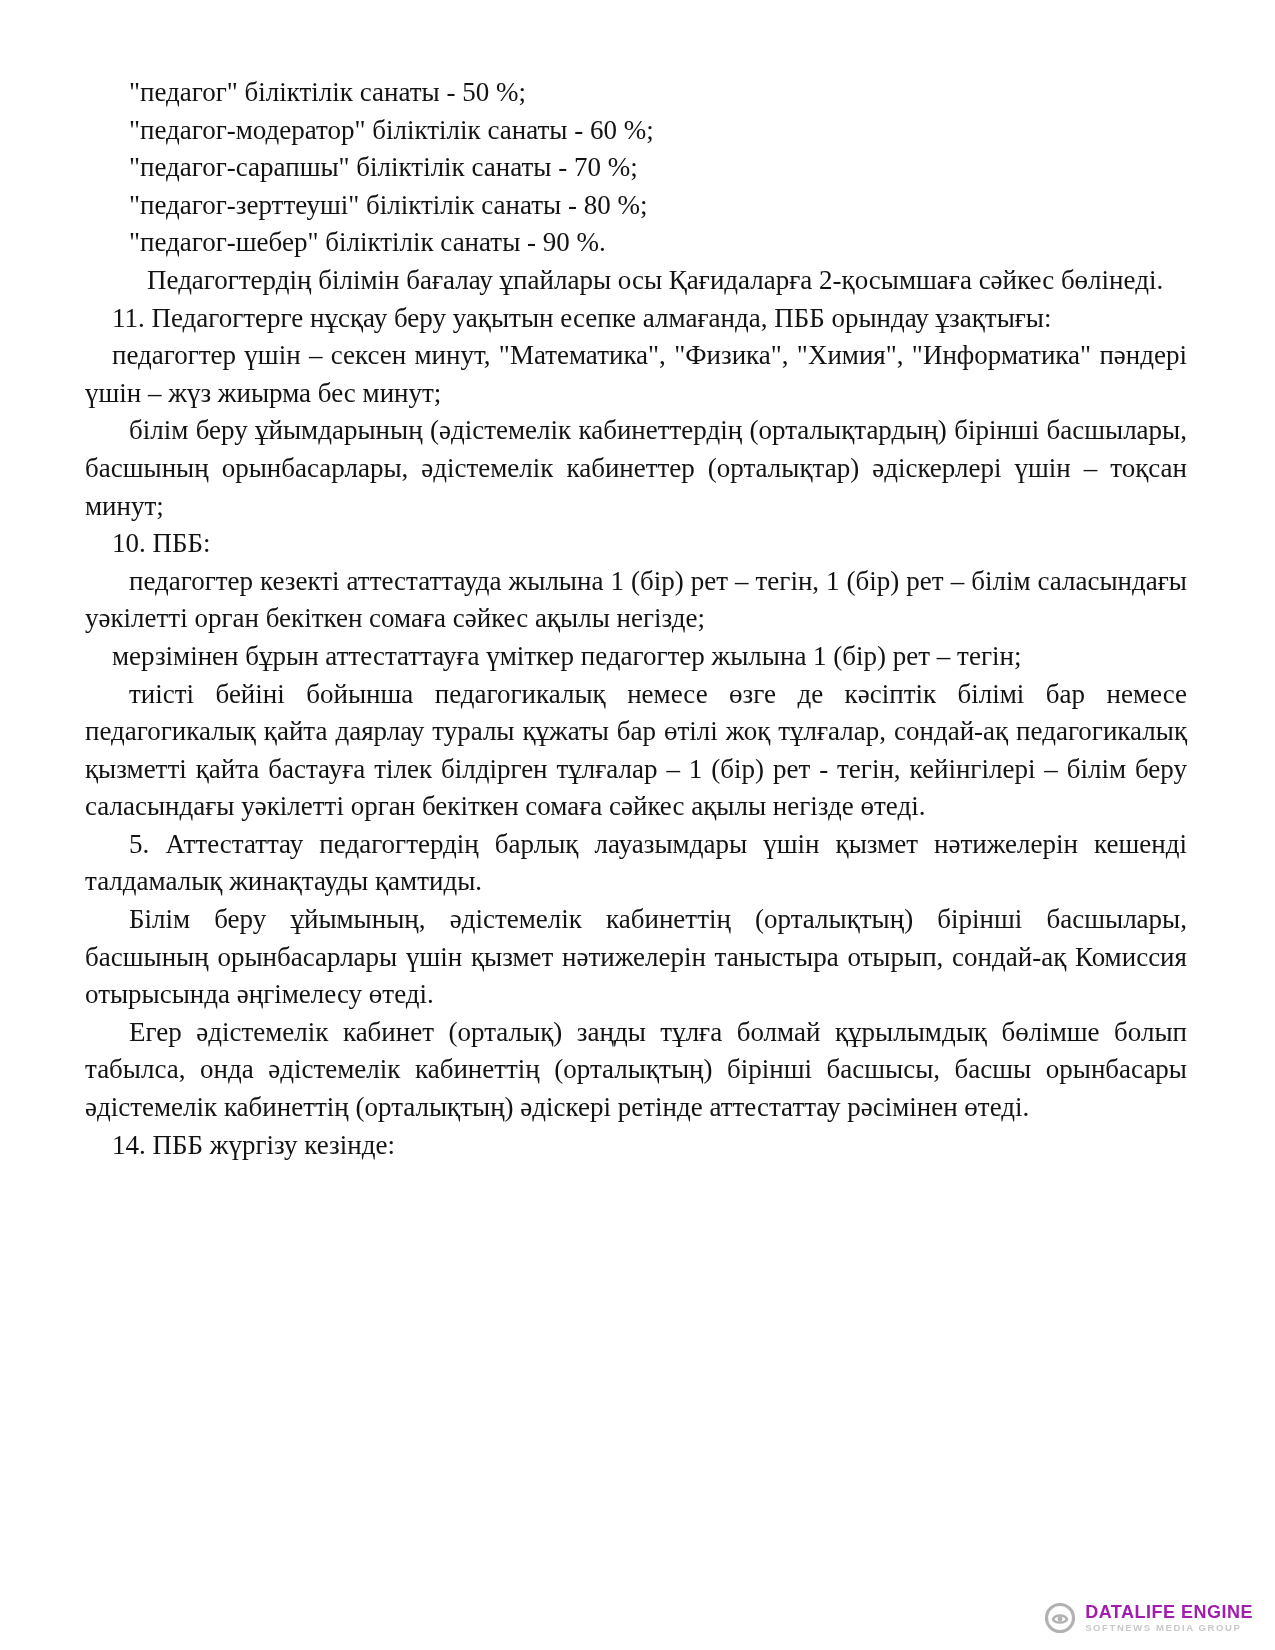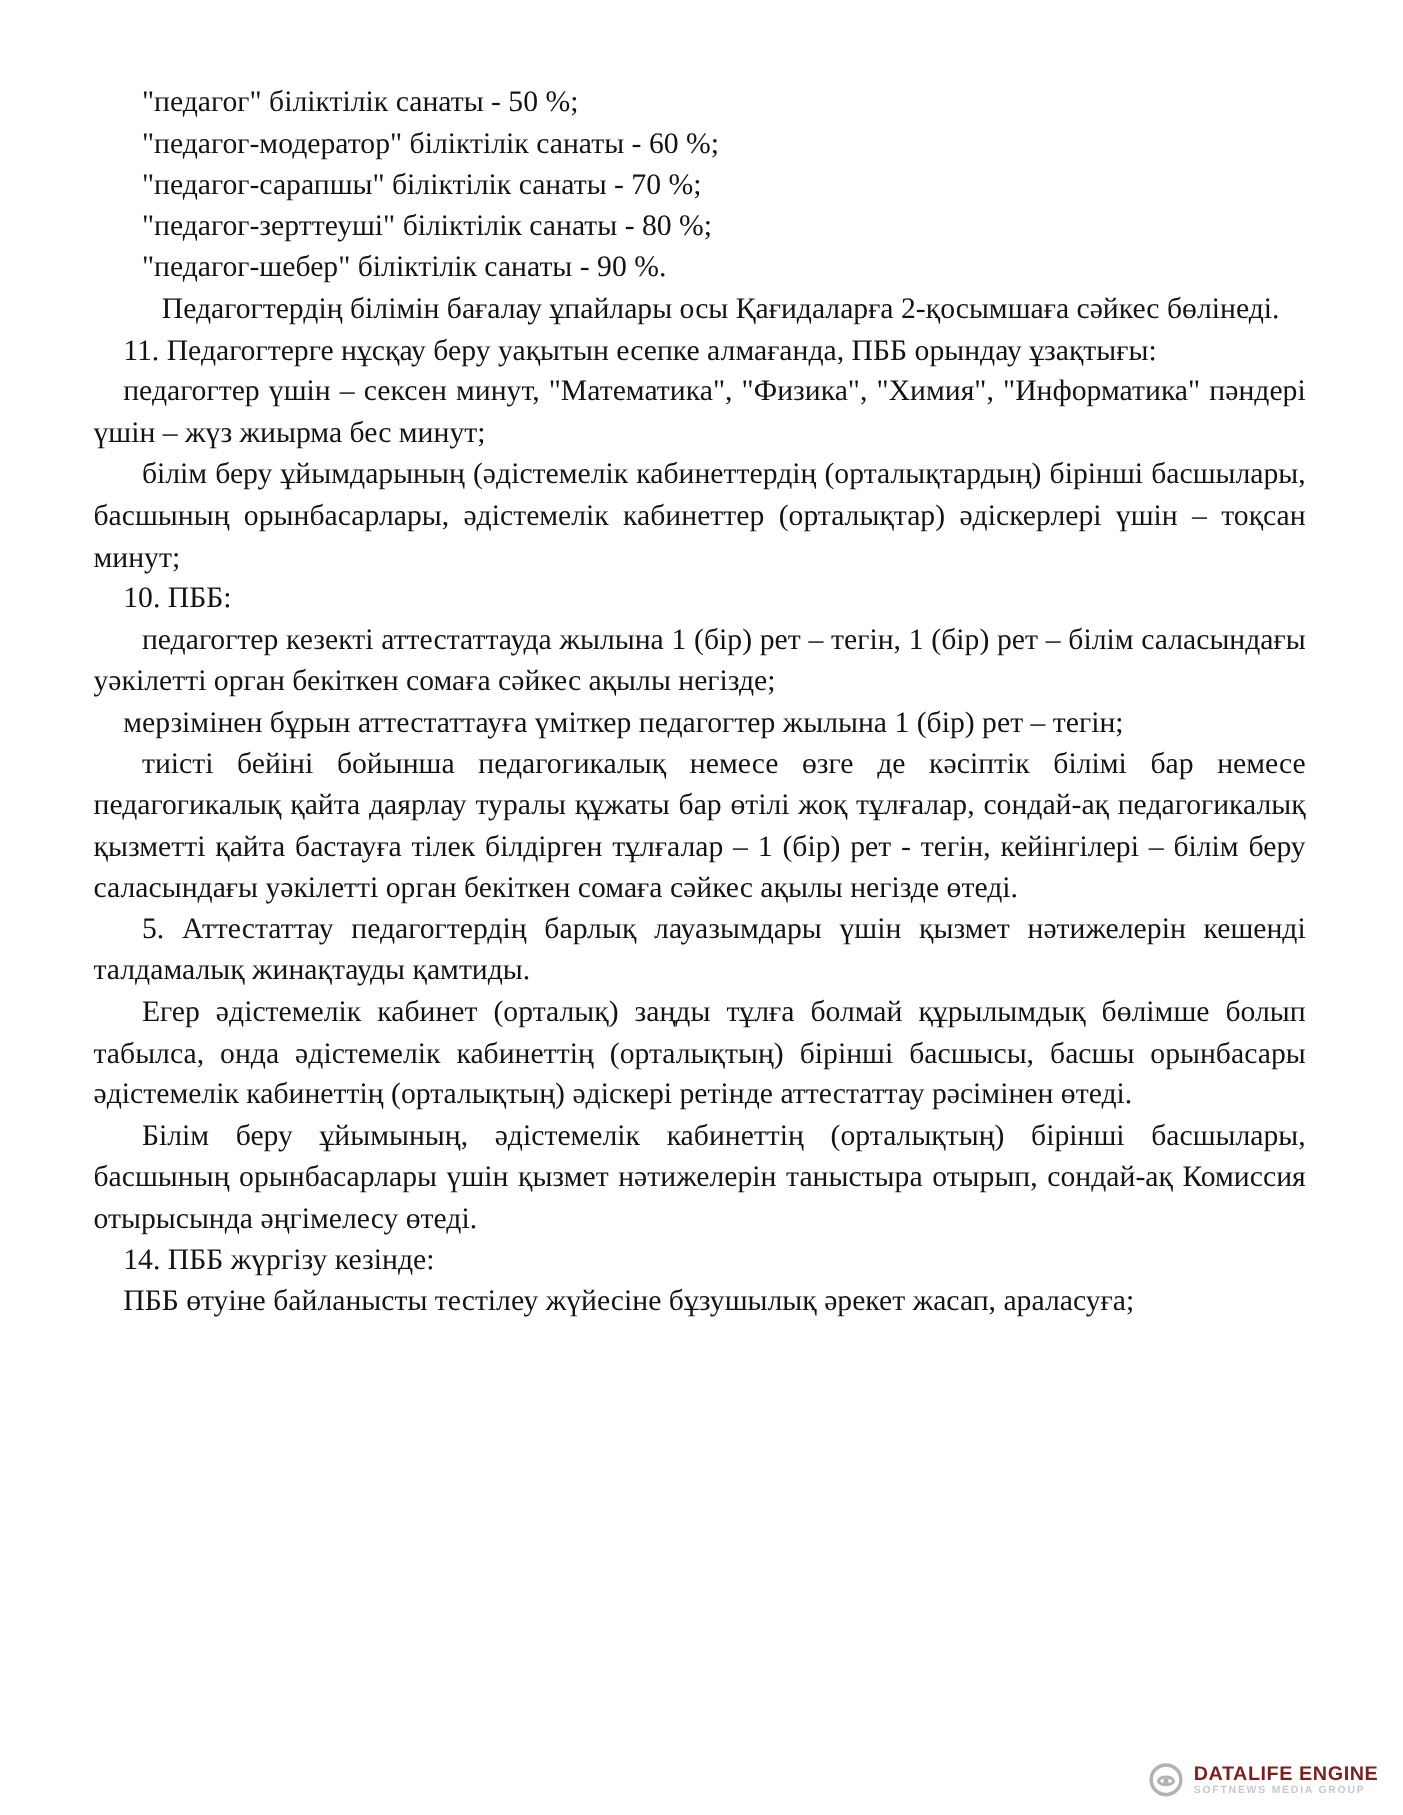--- a/index.html
+++ b/index.html
@@ -51,21 +51,21 @@
   .wm-text {
     display: flex;
     flex-direction: column;
     justify-content: center;
   }
   .wm-brand {
     font-family: "Liberation Sans", "DejaVu Sans", sans-serif;
     font-size: 18px;
     font-weight: bold;
     letter-spacing: 0.5px;
-    color: #7f1d1d;
+    color: #a21caf;
     line-height: 19px;
     white-space: nowrap;
     text-align: center;
   }
   .wm-tagline {
     font-family: "Liberation Sans", "DejaVu Sans", sans-serif;
     font-size: 9.5px;
     letter-spacing: 1.6px;
     color: #c8c8c8;
     line-height: 12px;
@@ -86,24 +86,23 @@
     <p class="in-md">"педагог-шебер" біліктілік санаты - 90 %.</p>
     <p class="in-lg">Педагогтердің білімін бағалау ұпайлары осы Қағидаларға 2-қосымшаға сәйкес бөлінеді.</p>
     <p class="in-sm">11. Педагогтерге нұсқау беру уақытын есепке алмағанда, ПББ орындау ұзақтығы:</p>
     <p class="in-sm">педагогтер үшін – сексен минут, "Математика", "Физика", "Химия", "Информатика" пәндері үшін – жүз жиырма бес минут;</p>
     <p class="in-md">білім беру ұйымдарының (әдістемелік кабинеттердің (орталықтардың) бірінші басшылары, басшының орынбасарлары, әдістемелік кабинеттер (орталықтар) әдіскерлері үшін – тоқсан минут;</p>
     <p class="in-sm">10. ПББ:</p>
     <p class="in-md">педагогтер кезекті аттестаттауда жылына 1 (бір) рет – тегін, 1 (бір) рет – білім саласындағы уәкілетті орган бекіткен сомаға сәйкес ақылы негізде;</p>
     <p class="in-sm">мерзімінен бұрын аттестаттауға үміткер педагогтер жылына 1 (бір) рет – тегін;</p>
     <p class="in-md">тиісті бейіні бойынша педагогикалық немесе өзге де кәсіптік білімі бар немесе педагогикалық қайта даярлау туралы құжаты бар өтілі жоқ тұлғалар, сондай-ақ педагогикалық қызметті қайта бастауға тілек білдірген тұлғалар – 1 (бір) рет - тегін, кейінгілері – білім беру саласындағы уәкілетті орган бекіткен сомаға сәйкес ақылы негізде өтеді.</p>
     <p class="in-md">5. Аттестаттау педагогтердің барлық лауазымдары үшін қызмет нәтижелерін кешенді талдамалық жинақтауды қамтиды.</p>
+    <p class="in-md">Білім беру ұйымының, әдістемелік кабинеттің (орталықтың) бірінші басшылары, басшының орынбасарлары үшін қызмет нәтижелерін таныстыра отырып, сондай-ақ Комиссия отырысында әңгімелесу өтеді.</p>
     <p class="in-md">Егер әдістемелік кабинет (орталық) заңды тұлға болмай құрылымдық бөлімше болып табылса, онда әдістемелік кабинеттің (орталықтың) бірінші басшысы, басшы орынбасары әдістемелік кабинеттің (орталықтың) әдіскері ретінде аттестаттау рәсімінен өтеді.</p>
-    <p class="in-md">Білім беру ұйымының, әдістемелік кабинеттің (орталықтың) бірінші басшылары, басшының орынбасарлары үшін қызмет нәтижелерін таныстыра отырып, сондай-ақ Комиссия отырысында әңгімелесу өтеді.</p>
     <p class="in-sm">14. ПББ жүргізу кезінде:</p>
-    <p class="in-sm">ПББ өтуіне байланысты тестілеу жүйесіне бұзушылық әрекет жасап, араласуға;</p>
   </main>
 
   <div class="watermark">
     <span>
       <svg class="logo-icon" viewBox="0 0 32 32" aria-hidden="true">
         <circle cx="16" cy="16" r="13.5" fill="none" stroke="#b2b2b2" stroke-width="3.2"></circle>
         <path d="M9 17.2 C11 12.2, 21 12.2, 23 17.2 C21 21.6, 11 21.6, 9 17.2 Z" fill="none" stroke="#b2b2b2" stroke-width="2.6" stroke-linejoin="round"></path>
         <circle cx="16" cy="17" r="2.4" fill="#b2b2b2"></circle>
       </svg>
     </span>

